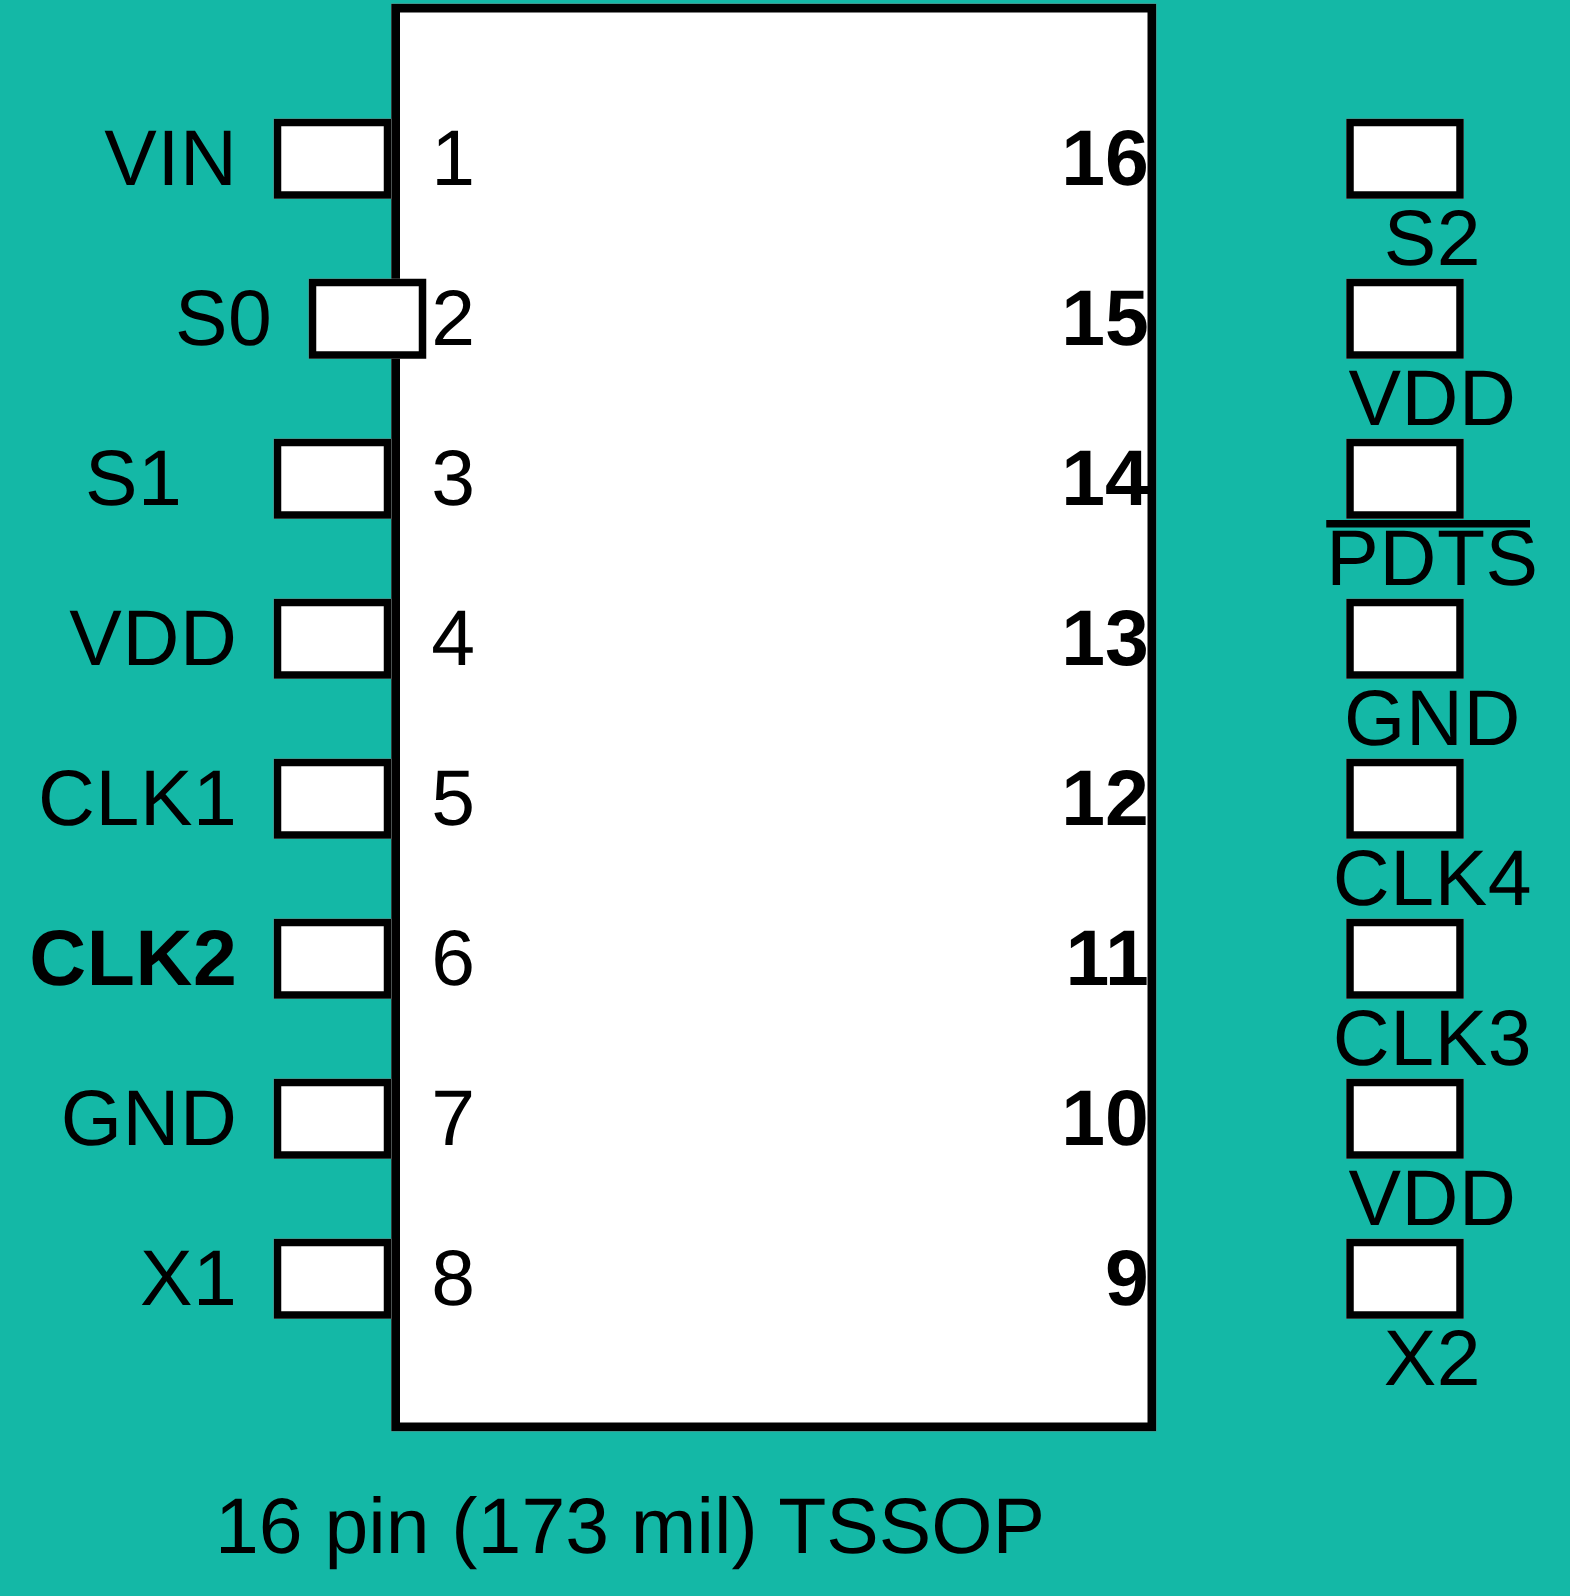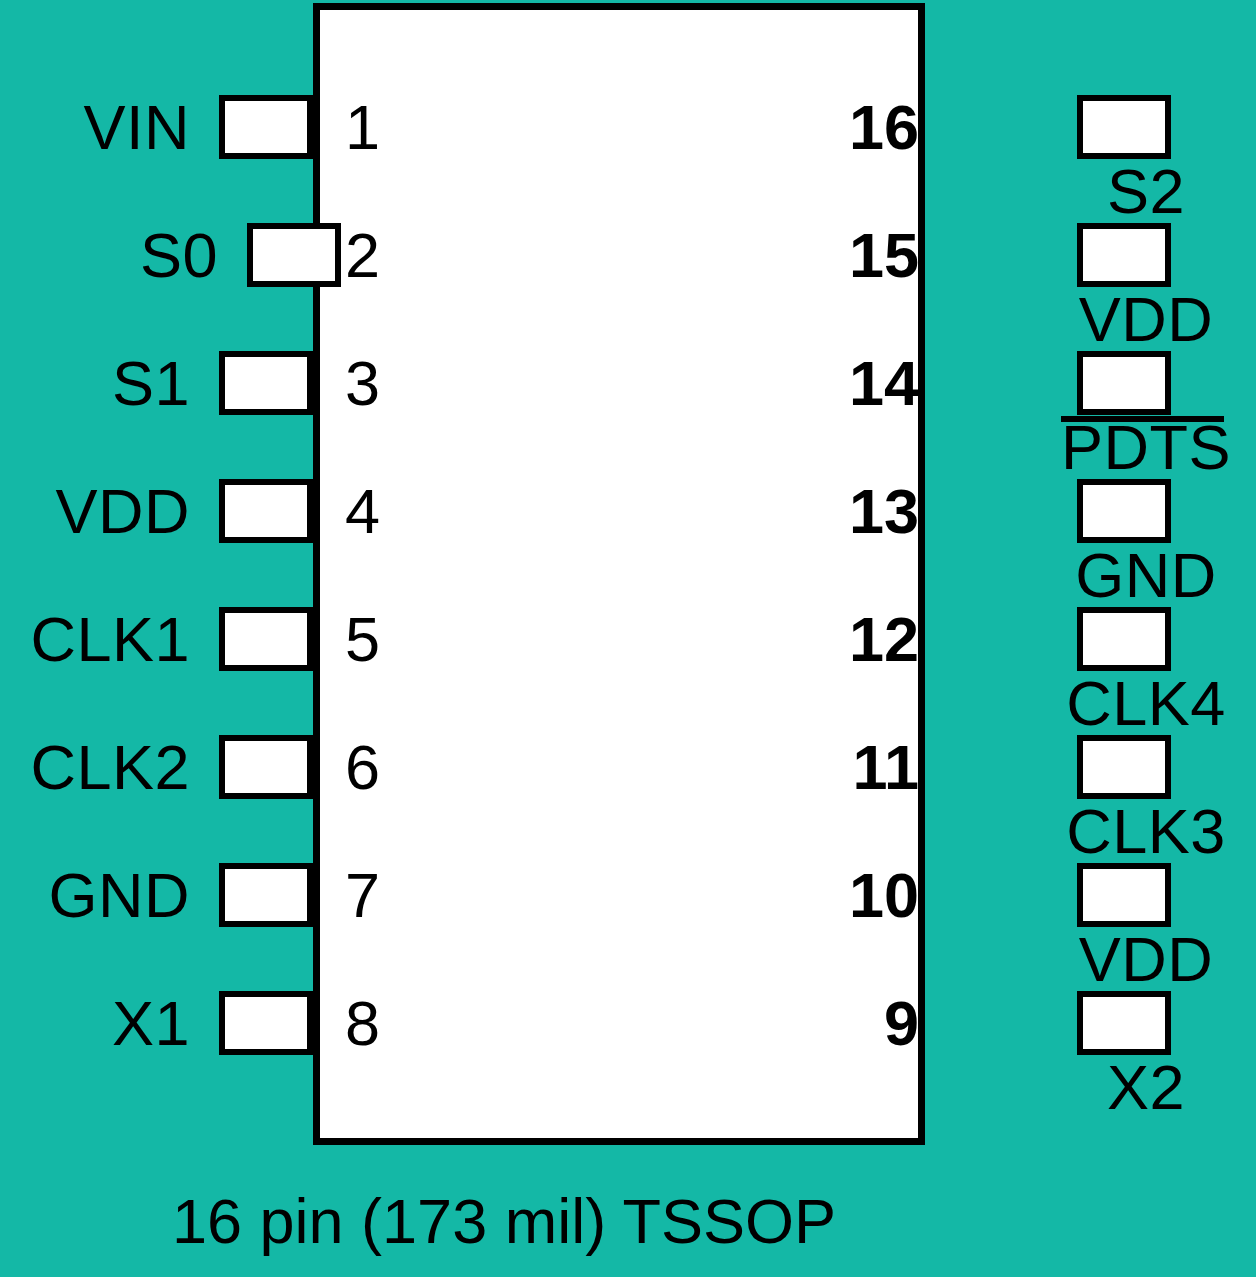--- a/index.html
+++ b/index.html
@@ -120,33 +120,33 @@
   <div class="ic-body"></div>
 
   <div class="pin-row left" style="top:95px;">
     <span class="pin-label">VIN</span>
     <span class="pad"></span>
   </div>
   <div class="pin-row left" style="top:223px;margin-left:28px;">
     <span class="pin-label">S0</span>
     <span class="pad"></span>
   </div>
-  <div class="pin-row left" style="top:351px;">
+  <div class="pin-row left" style="top:351px;gap:44px;">
     <span class="pin-label">S1</span>
     <span class="pad"></span>
   </div>
   <div class="pin-row left" style="top:479px;">
     <span class="pin-label">VDD</span>
     <span class="pad"></span>
   </div>
   <div class="pin-row left" style="top:607px;">
     <span class="pin-label">CLK1</span>
     <span class="pad"></span>
   </div>
-  <div class="pin-row left" style="top:735px;">
+  <div class="pin-row left" style="top:735px;font-weight:bold;">
     <span class="pin-label">CLK2</span>
     <span class="pad"></span>
   </div>
   <div class="pin-row left" style="top:863px;">
     <span class="pin-label">GND</span>
     <span class="pad"></span>
   </div>
   <div class="pin-row left" style="top:991px;">
     <span class="pin-label">X1</span>
     <span class="pad"></span>

